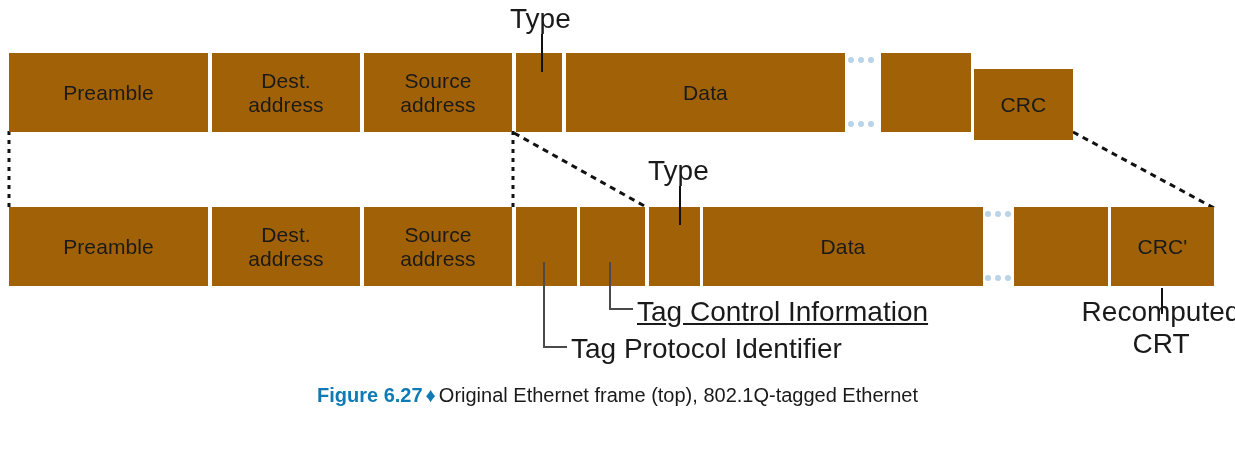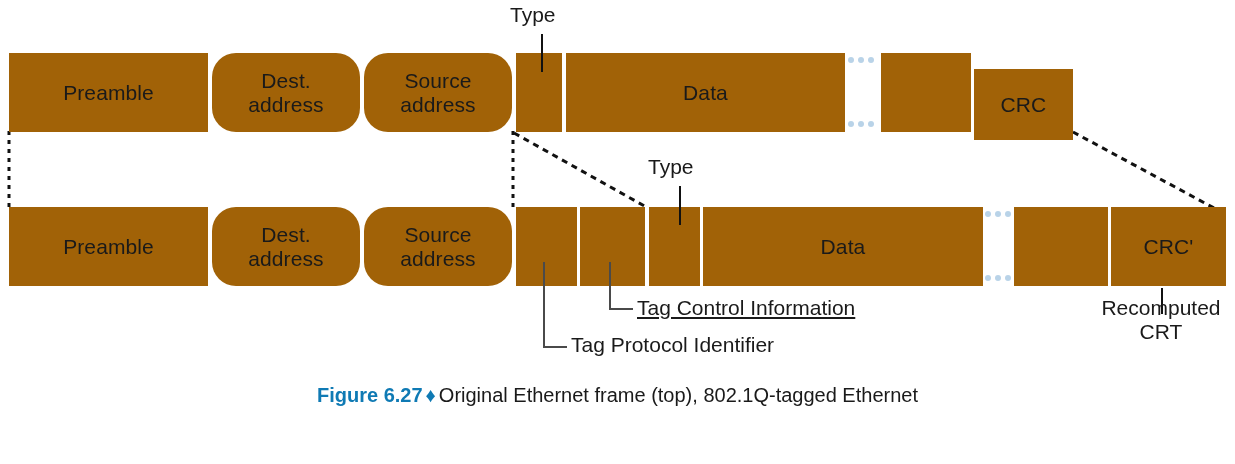--- a/index.html
+++ b/index.html
@@ -29,21 +29,21 @@
     box-sizing: border-box;
     display: flex;
     align-items: center;
     justify-content: center;
     text-align: center;
     color: #1a1a1a;
     font-size: 21px;
     line-height: 1.12;
     letter-spacing: 0.1px;
   }
-  .field.two-line { line-height: 1.1; border-radius: 24px; }
+  .field.two-line { line-height: 1.1; }
 
   
   .break-dots {
     position: absolute;
     display: flex;
     justify-content: space-between;
     align-items: center;
     width: 26px;
   }
   .break-dots i {
@@ -73,21 +73,21 @@
     left: 0; top: 0;
     width: 1235px;
     height: 464px;
     pointer-events: none;
   }
 
   
   .label {
     position: absolute;
     color: #1a1a1a;
-    font-size: 21px;
+    font-size: 28px;
     white-space: nowrap;
     line-height: 1.15;
   }
   .label.centered { text-align: center; }
 
   
   #caption {
     position: absolute;
     left: 0;
     top: 382px;
@@ -207,21 +207,21 @@
       <i></i>
     </div>
     <div class="break-dots" style="left:985px; top:275px;">
       <i></i>
       <i></i>
       <i></i>
     </div>
 
     <div class="field" style="left:1014px; top:207px; width:94px; height:79px;"></div>
 
-    <div class="field" style="left:1111px; top:207px; width:115px; height:79px;">
+    <div class="field" style="left:1111px; top:207px; width:103px; height:79px;">
       <span>CRC'</span>
     </div>
 
     <div class="label" style="left:648px; top:155px;">Type</div>
     <div class="vline" style="left:679px; top:186px; height:39px;"></div>
 
     <div class="elbow" style="left:609px; top:262px; width:24px; height:48px;"></div>
     <div class="label" style="left:637px; top:296px;text-decoration:underline;">Tag Control Information</div>
 
     <div class="elbow" style="left:543px; top:262px; width:24px; height:86px;"></div>

